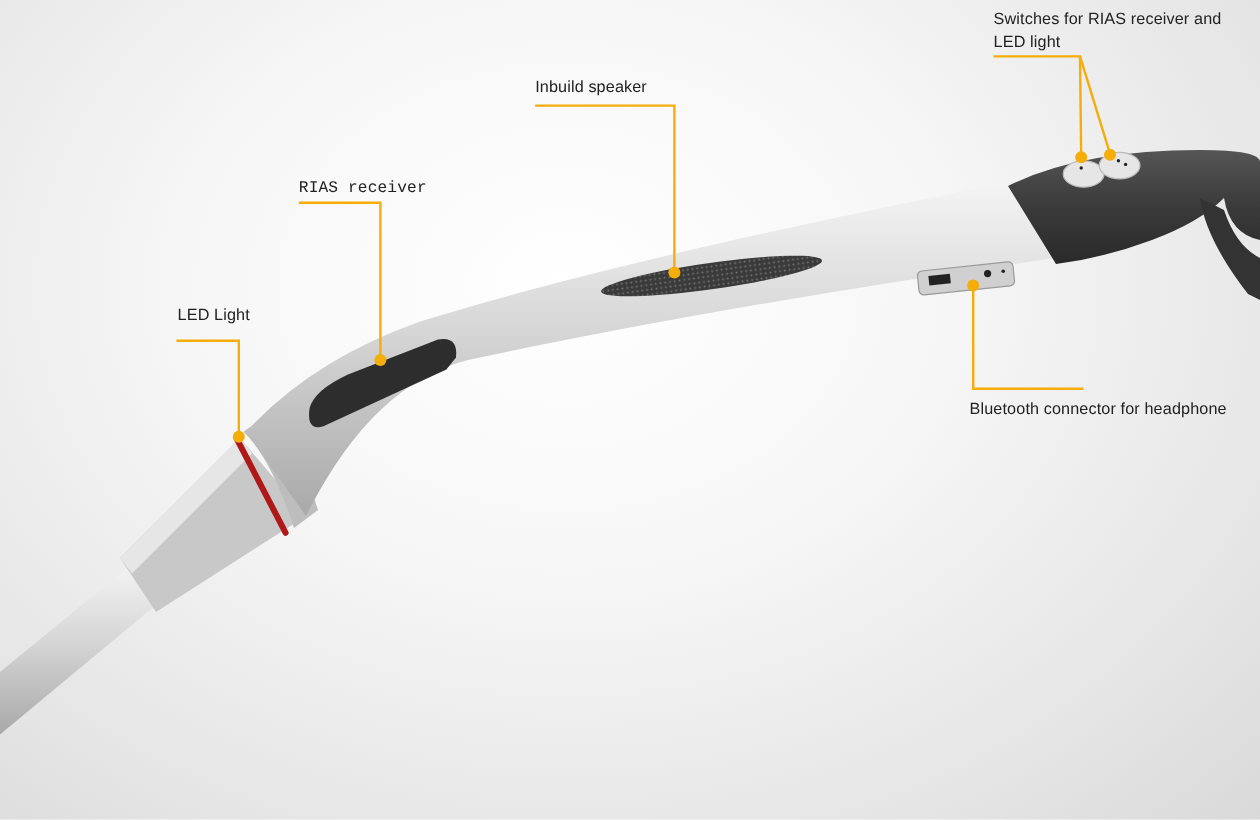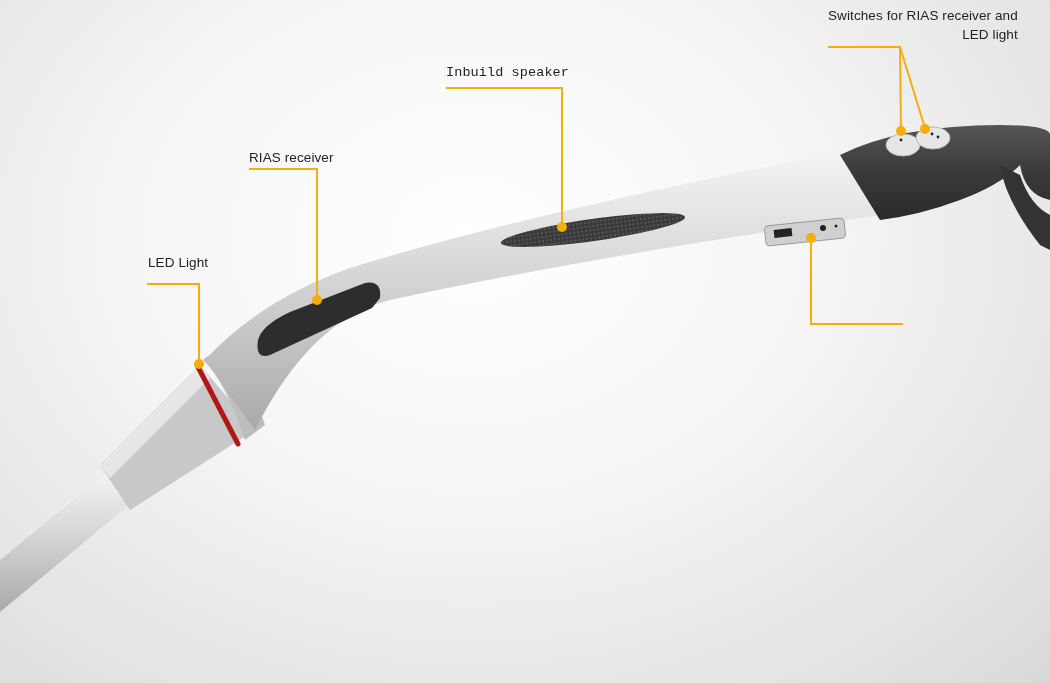--- a/index.html
+++ b/index.html
@@ -97,21 +97,22 @@
     <path d="M147 284 L199 284 L199 364"></path>
   </g>
   <circle cx="199" cy="364" r="5" fill="#f5ad0a"></circle>
 
   <g stroke="#f5ad0a" stroke-width="2" fill="none">
     <path d="M811 238 L811 324 L903 324"></path>
   </g>
   <circle cx="811" cy="238" r="5" fill="#f5ad0a"></circle>
 </svg>
 
-<div class="label" style="left:828px;top:6px;text-align:right;">
+<div class="label" style="left:828px;top:6px;">
   <div>Switches for RIAS receiver and</div>
   <div>LED light</div>
 </div>
-<div class="label" style="left:446px;top:63px;font-family:Liberation Mono, monospace;">Inbuild speaker</div>
-<div class="label" style="left:249px;top:148px;">RIAS receiver</div>
+<div class="label" style="left:446px;top:63px;">Inbuild speaker</div>
+<div class="label" style="left:249px;top:148px;font-family:Liberation Mono, monospace;">RIAS receiver</div>
 <div class="label" style="left:148px;top:253px;">LED Light</div>
 <div class="label" style="left:808px;top:331px;">
+  <div>Bluetooth connector for headphone</div>
 </div>
 
 </body></html>

